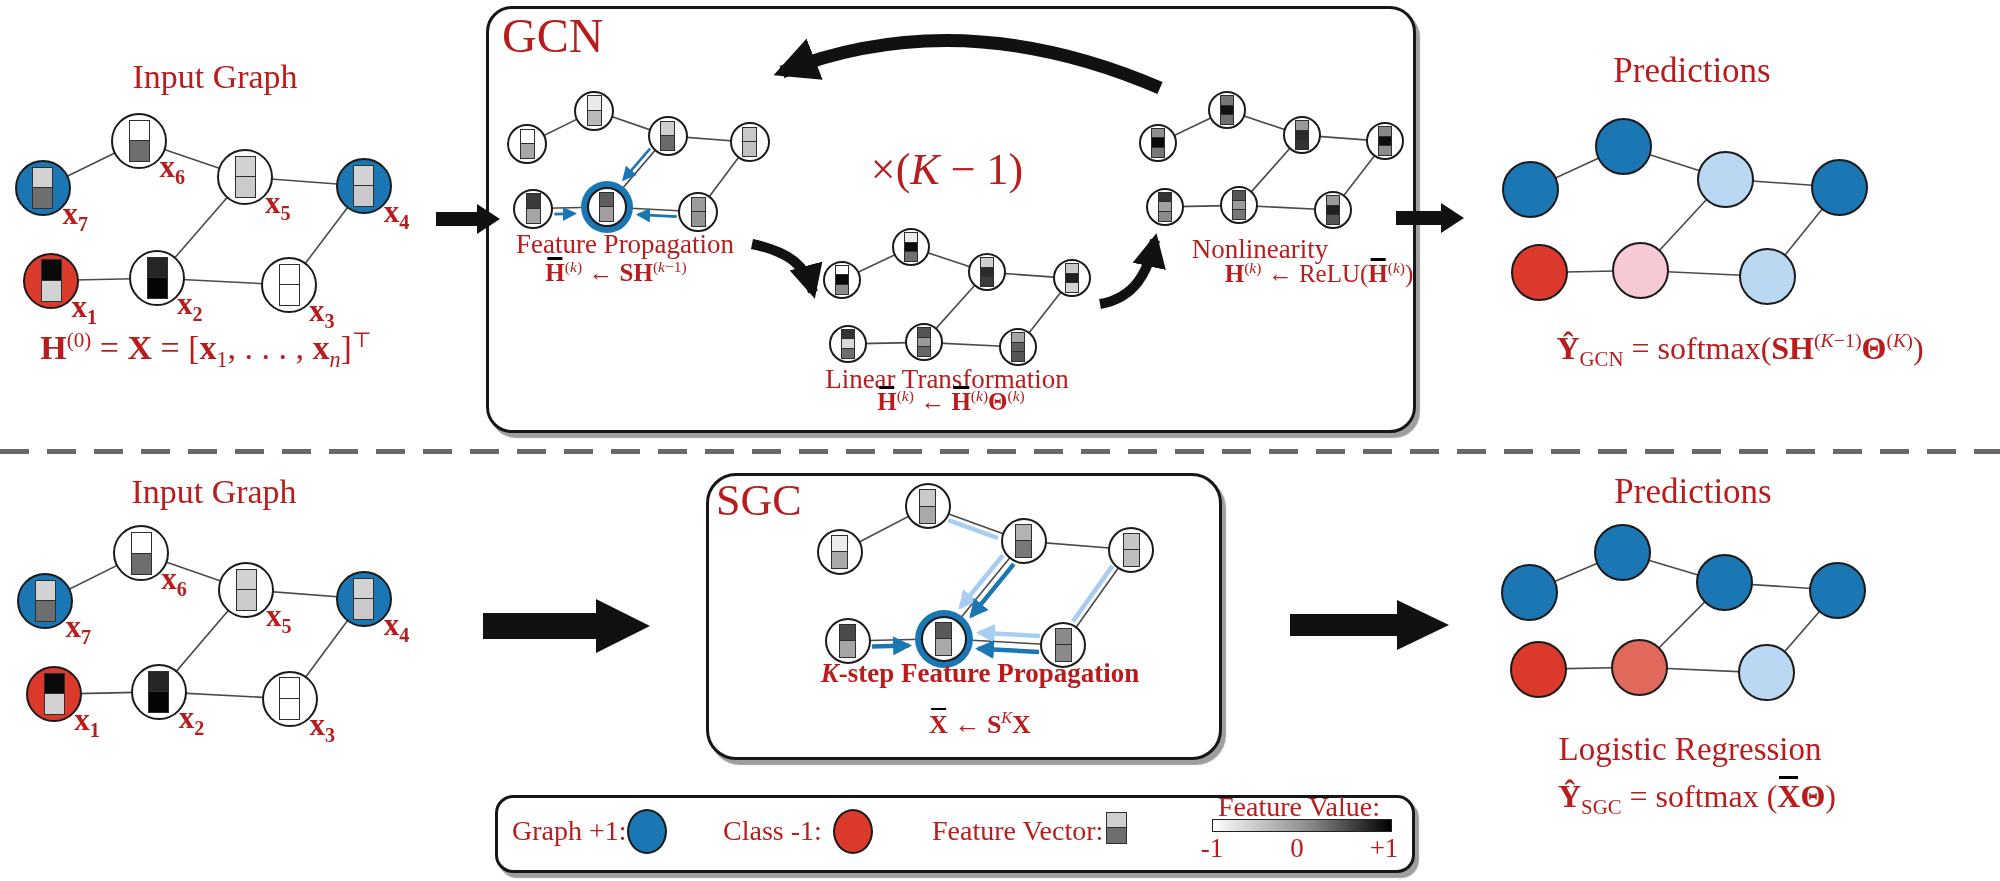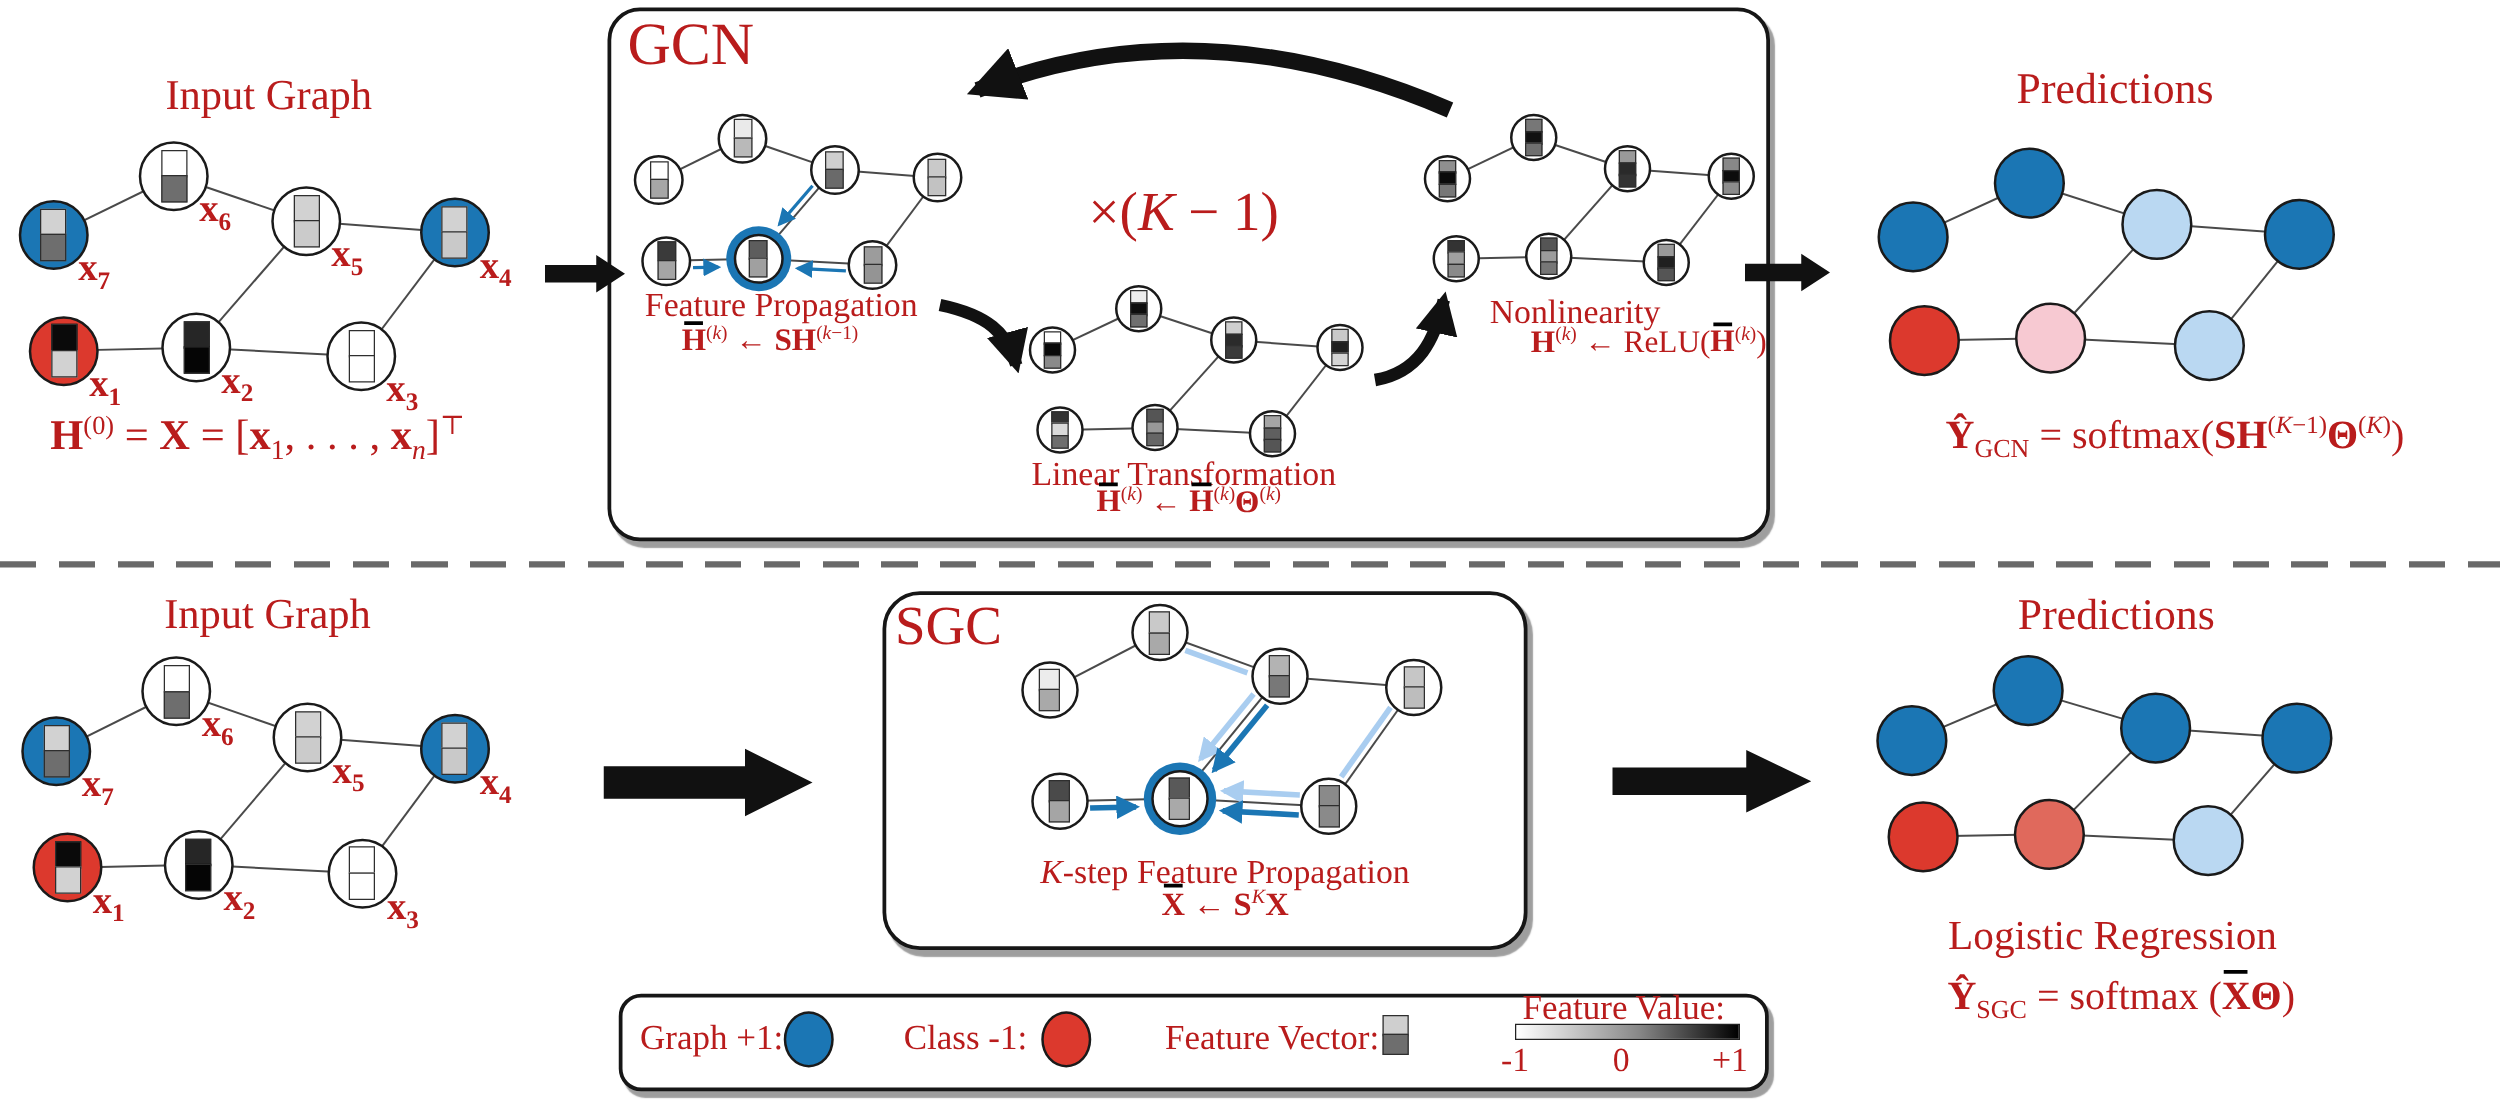--- a/index.html
+++ b/index.html
@@ -153,21 +153,21 @@
 
   <div class="txt ctr" style="left:1260px; top:234px; font-size:27px;">Nonlinearity</div>
   <div class="txt ctr f" style="left:1276px; top:259px; font-size:25px;margin-left:43px;"><b>H</b><sup>(<i>k</i>)</sup> ← ReLU(<b><span class="bar">H</span></b><sup>(<i>k</i>)</sup>)</div>
 
   <div class="txt ctr" style="left:1692px; top:51px; font-size:35px;">Predictions</div>
   <div class="txt ctr f" style="left:1740px; top:329px; font-size:32px;"><b>Ŷ</b><sub>GCN</sub> = softmax(<b>SH</b><sup>(<i>K</i>−1)</sup><b>Θ</b><sup>(<i>K</i>)</sup>)</div>
 
   <div class="txt ctr" style="left:214px; top:472px; font-size:34px;">Input Graph</div>
 
   <div class="txt" style="left:716px; top:476px; font-size:44px;">SGC</div>
-  <div class="txt ctr f" style="left:980px; top:682px; font-size:27px;"><i>K</i>-step Feature Propagation</div>
+  <div class="txt ctr f" style="left:980px; top:658px; font-size:27px;font-weight:bold;"><i>K</i>-step Feature Propagation</div>
   <div class="txt ctr f" style="left:980px; top:709px; font-size:26px;"><b><span class="bar">X</span></b> ← <b>S</b><sup><i>K</i></sup><b>X</b></div>
 
   <div class="txt ctr" style="left:1693px; top:472px; font-size:35px;">Predictions</div>
   <div class="txt ctr f" style="left:1697px; top:778px; font-size:32px;"><b>Ŷ</b><sub>SGC</sub> = softmax (<b><span class="bar">X</span>Θ</b>)</div>
   <div class="txt ctr" style="left:1690px; top:731px; font-size:33px;">Logistic Regression</div>
 
   <div class="txt" style="left:512px; top:815px; font-size:28px;">Graph +1:</div>
   <div class="swatch" id="swatch-pos" style="left: 627px; top: 809px; width: 40px; height: 45px; background: rgb(27, 118, 180);"></div>
   <div class="txt" style="left:723px; top:815px; font-size:28px;">Class -1:</div>
   <div class="swatch" id="swatch-neg" style="left: 833px; top: 809px; width: 40px; height: 45px; background: rgb(220, 57, 45);"></div>

